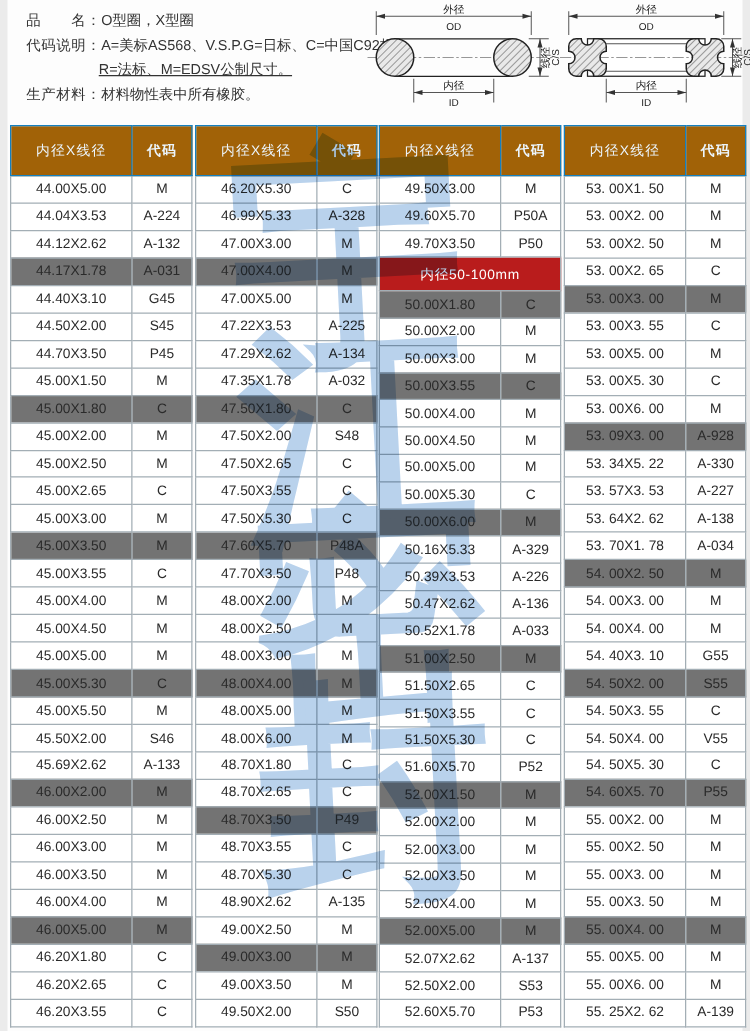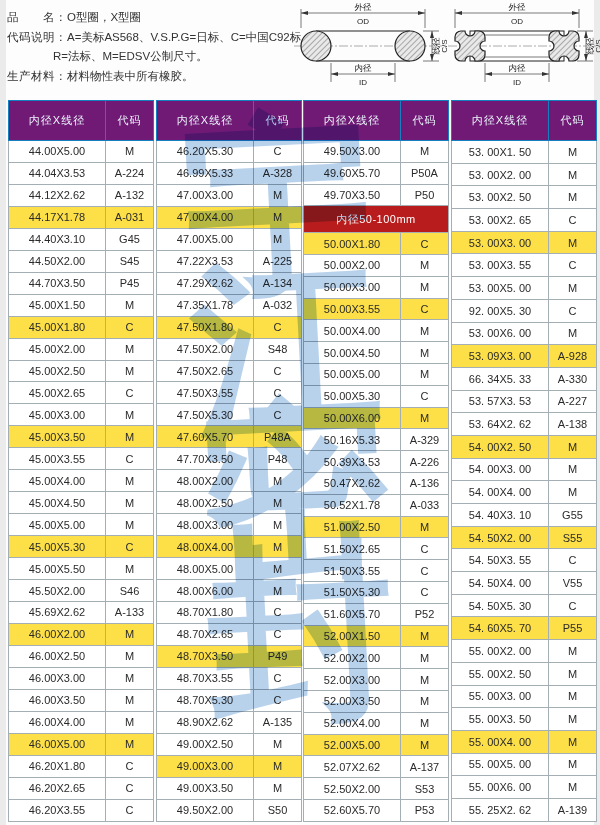--- a/index.html
+++ b/index.html
@@ -7,48 +7,48 @@
     width:600px;height:825px;
     font-family:"Liberation Sans","DejaVu Sans",sans-serif;
     background:#fbfbfb;overflow:hidden;
   }
   .page{position:relative;width:600px;height:825px;background:#fdfdfd;}
   .edge{position:absolute;top:0;height:825px;background:#ebebeb;}
   .edge.left{left:0;width:6px;}
   .edge.right{right:0;width:6px;}
 
   
-  .info{position:absolute;left:7px;top:8px;width:290px;font-size:11.5px;color:#333;}
+  .info{position:absolute;left:21px;top:8px;width:290px;font-size:11.5px;color:#333;}
   .info-line{line-height:19.5px;white-space:nowrap;}
   .info-line .lbl{letter-spacing:.5px;}
-  .info-line.indent{margin-left:46px;}
+  .info-line.indent{margin-left:58px;text-decoration:underline;}
 
   
   svg.diag{position:absolute;top:0;overflow:visible;}
   #oring{left:292px;}
   #xring{left:446px;}
   svg .dimtxt{font-size:8px;fill:#222;font-family:"Liberation Sans",sans-serif;}
   svg .cntxt{font-size:8.5px;fill:#222;font-family:"Liberation Sans",sans-serif;}
 
   
   table.col-table{
     position:absolute;top:100px;width:141px;height:722px;
     border-collapse:collapse;table-layout:fixed;background:#fff;
     font-size:11px;color:#2a2a2a;
   }
   table.col-table, table.col-table td{border:1px solid #a3aeb5;}
   table.col-table th{
-    background:#701a75;color:#ecf5fc;font-weight:normal;font-size:11px;
+    background:#a16207;color:#ecf5fc;font-weight:normal;font-size:11px;
     height:37px;border:1px solid #1580c0;letter-spacing:1px;
   }
-  table.col-table th.code-col{border-left:1px solid rgba(255,255,255,.45);}
+  table.col-table th.code-col{border-left:1px solid rgba(255,255,255,.45);font-weight:bold;}
   table.col-table td{text-align:center;padding:0;}
   table.col-table td.size{width:94px;}
   table.col-table td.code{width:45px;}
-  tr.hl td{background:#fde047;}
+  tr.hl td{background:#737373;}
   tr.section-row td{background:#b91c1c;color:#fff;letter-spacing:.5px;}
 
   
   .watermark{
     position:absolute;left:196px;top:133px;width:200px;
     font-size:188px;line-height:.76;font-weight:bold;
     font-family:"DejaVu Serif","Liberation Serif",serif;
     color:#b9d2ec;mix-blend-mode:multiply;
     word-break:break-all;pointer-events:none;z-index:10;
     transform:rotate(-3deg);
@@ -587,43 +587,47 @@
         </tr>
         <tr>
           <td class="size">53. 00X3. 55</td>
           <td class="code">C</td>
         </tr>
         <tr>
           <td class="size">53. 00X5. 00</td>
           <td class="code">M</td>
         </tr>
         <tr>
-          <td class="size">92. 00X5. 30</td>
+          <td class="size">53. 00X5. 30</td>
           <td class="code">C</td>
         </tr>
         <tr>
           <td class="size">53. 00X6. 00</td>
           <td class="code">M</td>
         </tr>
         <tr class="hl">
           <td class="size">53. 09X3. 00</td>
           <td class="code">A-928</td>
         </tr>
         <tr>
-          <td class="size">66. 34X5. 33</td>
+          <td class="size">53. 34X5. 22</td>
           <td class="code">A-330</td>
         </tr>
         <tr>
           <td class="size">53. 57X3. 53</td>
           <td class="code">A-227</td>
         </tr>
         <tr>
           <td class="size">53. 64X2. 62</td>
           <td class="code">A-138</td>
         </tr>
+        <tr>
+          <td class="size">53. 70X1. 78</td>
+          <td class="code">A-034</td>
+        </tr>
         <tr class="hl">
           <td class="size">54. 00X2. 50</td>
           <td class="code">M</td>
         </tr>
         <tr>
           <td class="size">54. 00X3. 00</td>
           <td class="code">M</td>
         </tr>
         <tr>
           <td class="size">54. 00X4. 00</td>

